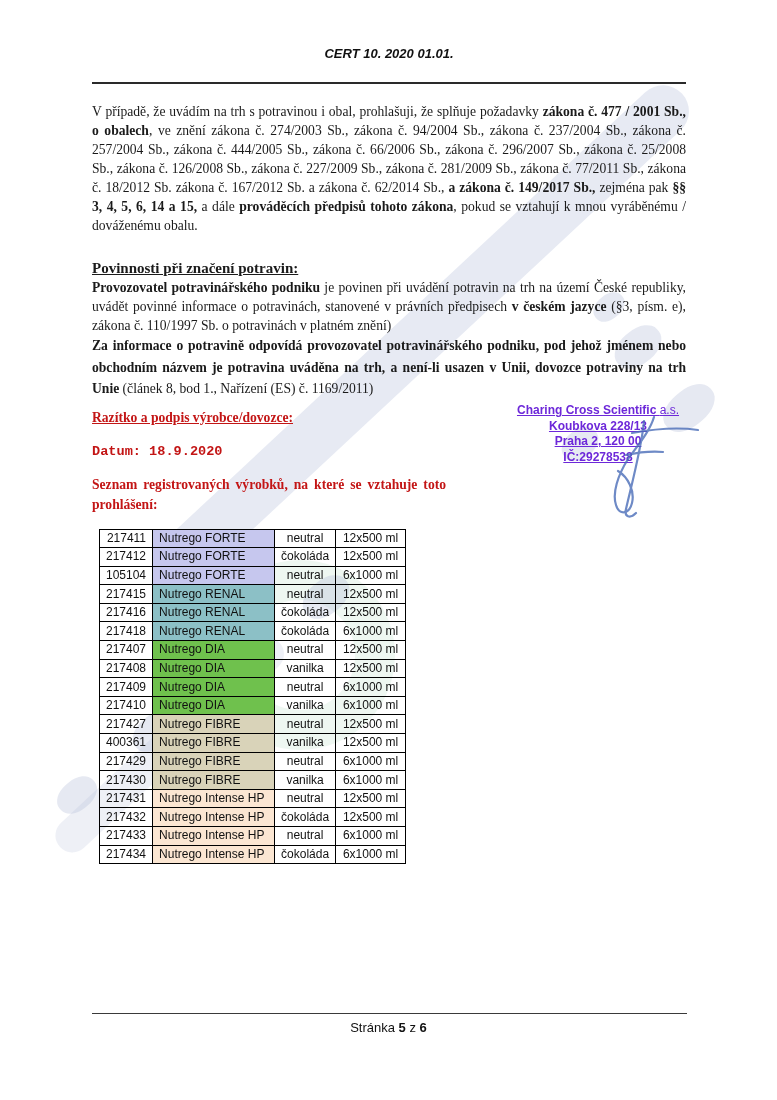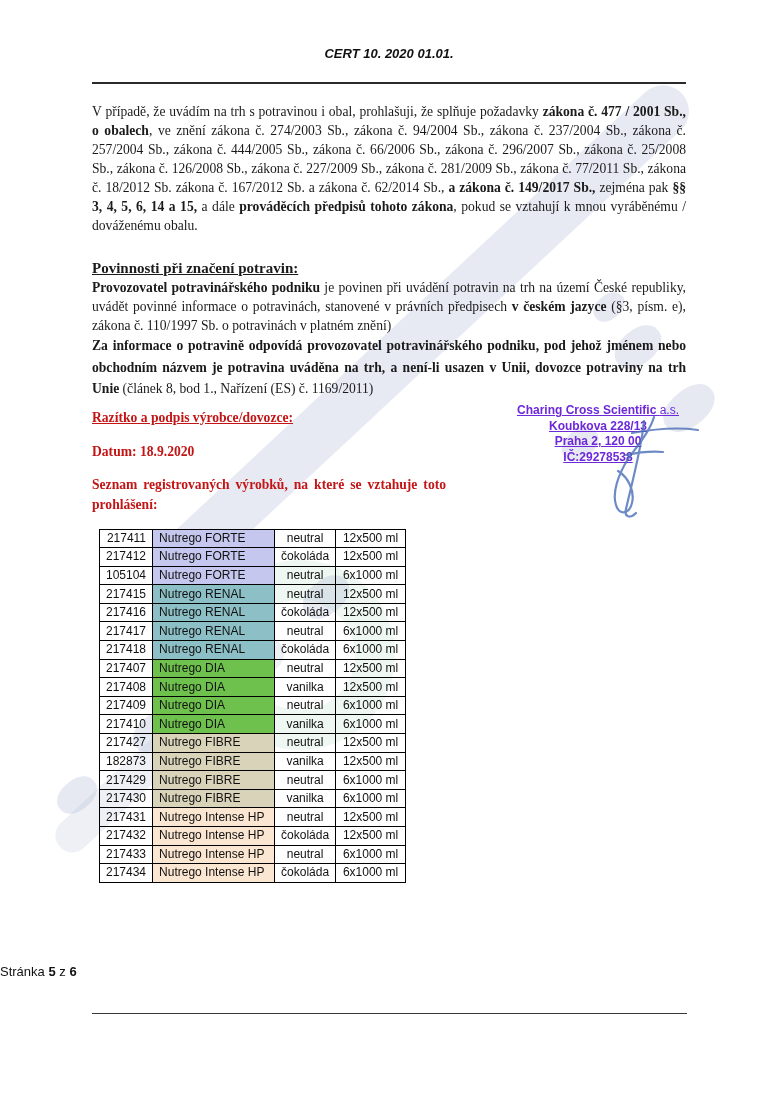--- a/index.html
+++ b/index.html
@@ -45,21 +45,21 @@
   }
   .sec-heading {
     margin-top:24px;
     font-size:15px; line-height:19px;
     font-weight:bold; text-decoration:underline;
   }
   .para-tight { margin-top:0; }
   .para-wide  { margin-top:0; line-height:21.5px; }
   .red { color:#c31515; font-weight:bold; }
   .red-line1 { margin-top:8px;  font-size:13.6px; line-height:19px;text-decoration:underline; }
-  .red-line2 { margin-top:15px; font-size:13.6px; line-height:19px; }
+  .red-line2 { margin-top:15px; font-size:13.6px; line-height:19px;font-family:Liberation Mono, monospace; }
   .red-block { margin-top:14px; width:354px; font-size:13.6px; line-height:20px; }
   .red-block .jline { text-align:justify; text-align-last:justify;margin-top:9px; }
   
   .stamp {
     position:absolute; left:500px; top:403px; width:196px; z-index:2;
     text-align:center;
     font:bold 12px/15.5px "Liberation Sans", sans-serif;
     color:#6d28d9;
     text-decoration:underline;
   }
@@ -81,22 +81,22 @@
   .c-id      { width:50px;  text-align:right; }
   .c-product { width:122px; text-align:left; }
   .c-flavor  { width:54px;  text-align:center; }
   .c-size    { width:70px;  text-align:center; }
   
   .footer-rule {
     position:absolute; left:92px; right:90px; top:1013px;
     border-top:1.5px solid #3a3a3a; z-index:1;
   }
   .footer-text {
-    position:absolute; left:0; right:0; top:964px; z-index:1;
-    text-align:left;
+    position:absolute; left:0; right:0; top:1020px; z-index:1;
+    text-align:center;
     font:13px/16px "Liberation Sans", sans-serif; color:#111;
   }
   .footer-text b { font-weight:bold; }
 </style>
 </head>
 <body>
 
 <div class="page">
 
   <div class="watermark">
@@ -158,26 +158,20 @@
             <td class="c-flavor">neutral</td>
             <td class="c-size">12x500 ml</td>
           </tr>
           <tr>
             <td class="c-id">217416</td>
             <td class="c-product" style="background: rgb(140, 192, 198);">Nutrego RENAL</td>
             <td class="c-flavor">čokoláda</td>
             <td class="c-size">12x500 ml</td>
           </tr>
           <tr>
-            <td class="c-id">217417</td>
-            <td class="c-product" style="background: rgb(140, 192, 198);">Nutrego RENAL</td>
-            <td class="c-flavor">neutral</td>
-            <td class="c-size">6x1000 ml</td>
-          </tr>
-          <tr>
             <td class="c-id">217418</td>
             <td class="c-product" style="background: rgb(140, 192, 198);">Nutrego RENAL</td>
             <td class="c-flavor">čokoláda</td>
             <td class="c-size">6x1000 ml</td>
           </tr>
           <tr>
             <td class="c-id">217407</td>
             <td class="c-product" style="background: rgb(111, 193, 77);">Nutrego DIA</td>
             <td class="c-flavor">neutral</td>
             <td class="c-size">12x500 ml</td>
@@ -200,21 +194,21 @@
             <td class="c-flavor">vanilka</td>
             <td class="c-size">6x1000 ml</td>
           </tr>
           <tr>
             <td class="c-id">217427</td>
             <td class="c-product" style="background: rgb(217, 211, 185);">Nutrego FIBRE</td>
             <td class="c-flavor">neutral</td>
             <td class="c-size">12x500 ml</td>
           </tr>
           <tr>
-            <td class="c-id">182873</td>
+            <td class="c-id">400361</td>
             <td class="c-product" style="background: rgb(217, 211, 185);">Nutrego FIBRE</td>
             <td class="c-flavor">vanilka</td>
             <td class="c-size">12x500 ml</td>
           </tr>
           <tr>
             <td class="c-id">217429</td>
             <td class="c-product" style="background: rgb(217, 211, 185);">Nutrego FIBRE</td>
             <td class="c-flavor">neutral</td>
             <td class="c-size">6x1000 ml</td>
           </tr>

